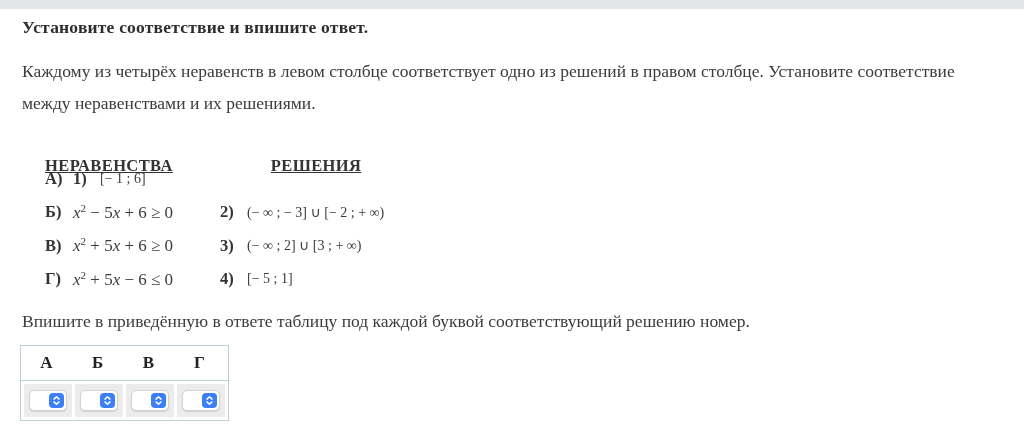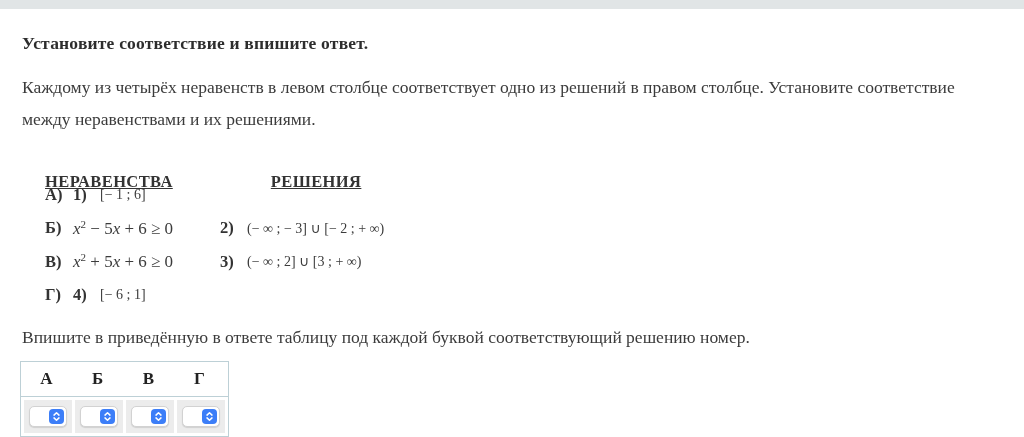--- a/index.html
+++ b/index.html
@@ -10,21 +10,21 @@
     color: #383838;
     overflow: hidden;
   }
   .top-bar {
     width: 100%; height: 9px;
     background: #e1e5e6;
   }
   .content { padding: 0 22px; }
 
   .page-title {
-    margin-top: 24px;
+    margin-top: 8px;
     font-size: 17.5px;
     font-weight: bold;
     color: #2d2d2d;
     letter-spacing: 0.2px;
   }
   .intro {
     margin-top: 17px;
     width: 985px;
     font-size: 17.5px;
     line-height: 32px;
@@ -145,22 +145,23 @@
 
     <div class="match-row">
       <span class="cell-letter">В)</span>
       <span class="cell-formula"><i>x</i><sup>2</sup> + 5<i>x</i> + 6 ≥ 0</span>
       <span class="cell-num">3)</span>
       <span class="cell-sol">(− ∞ ;  2] ∪ [3 ;  + ∞)</span>
     </div>
 
     <div class="match-row">
       <span class="cell-letter">Г)</span>
+      <span class="cell-formula"><i>x</i><sup>2</sup> + 5<i>x</i> − 6 ≤ 0</span>
       <span class="cell-num">4)</span>
-      <span class="cell-sol">[− 6 ;  1]</span>
+      <span class="cell-sol">[− 5 ;  1]</span>
     </div>
   </div>
 
   <p class="note">Впишите в приведённую в ответе таблицу под каждой буквой соответствующий решению номер.</p>
 
   <div class="answer-table">
     <div class="answer-head">
       <div class="head-cell">А</div>
       <div class="head-cell">Б</div>
       <div class="head-cell">В</div>

